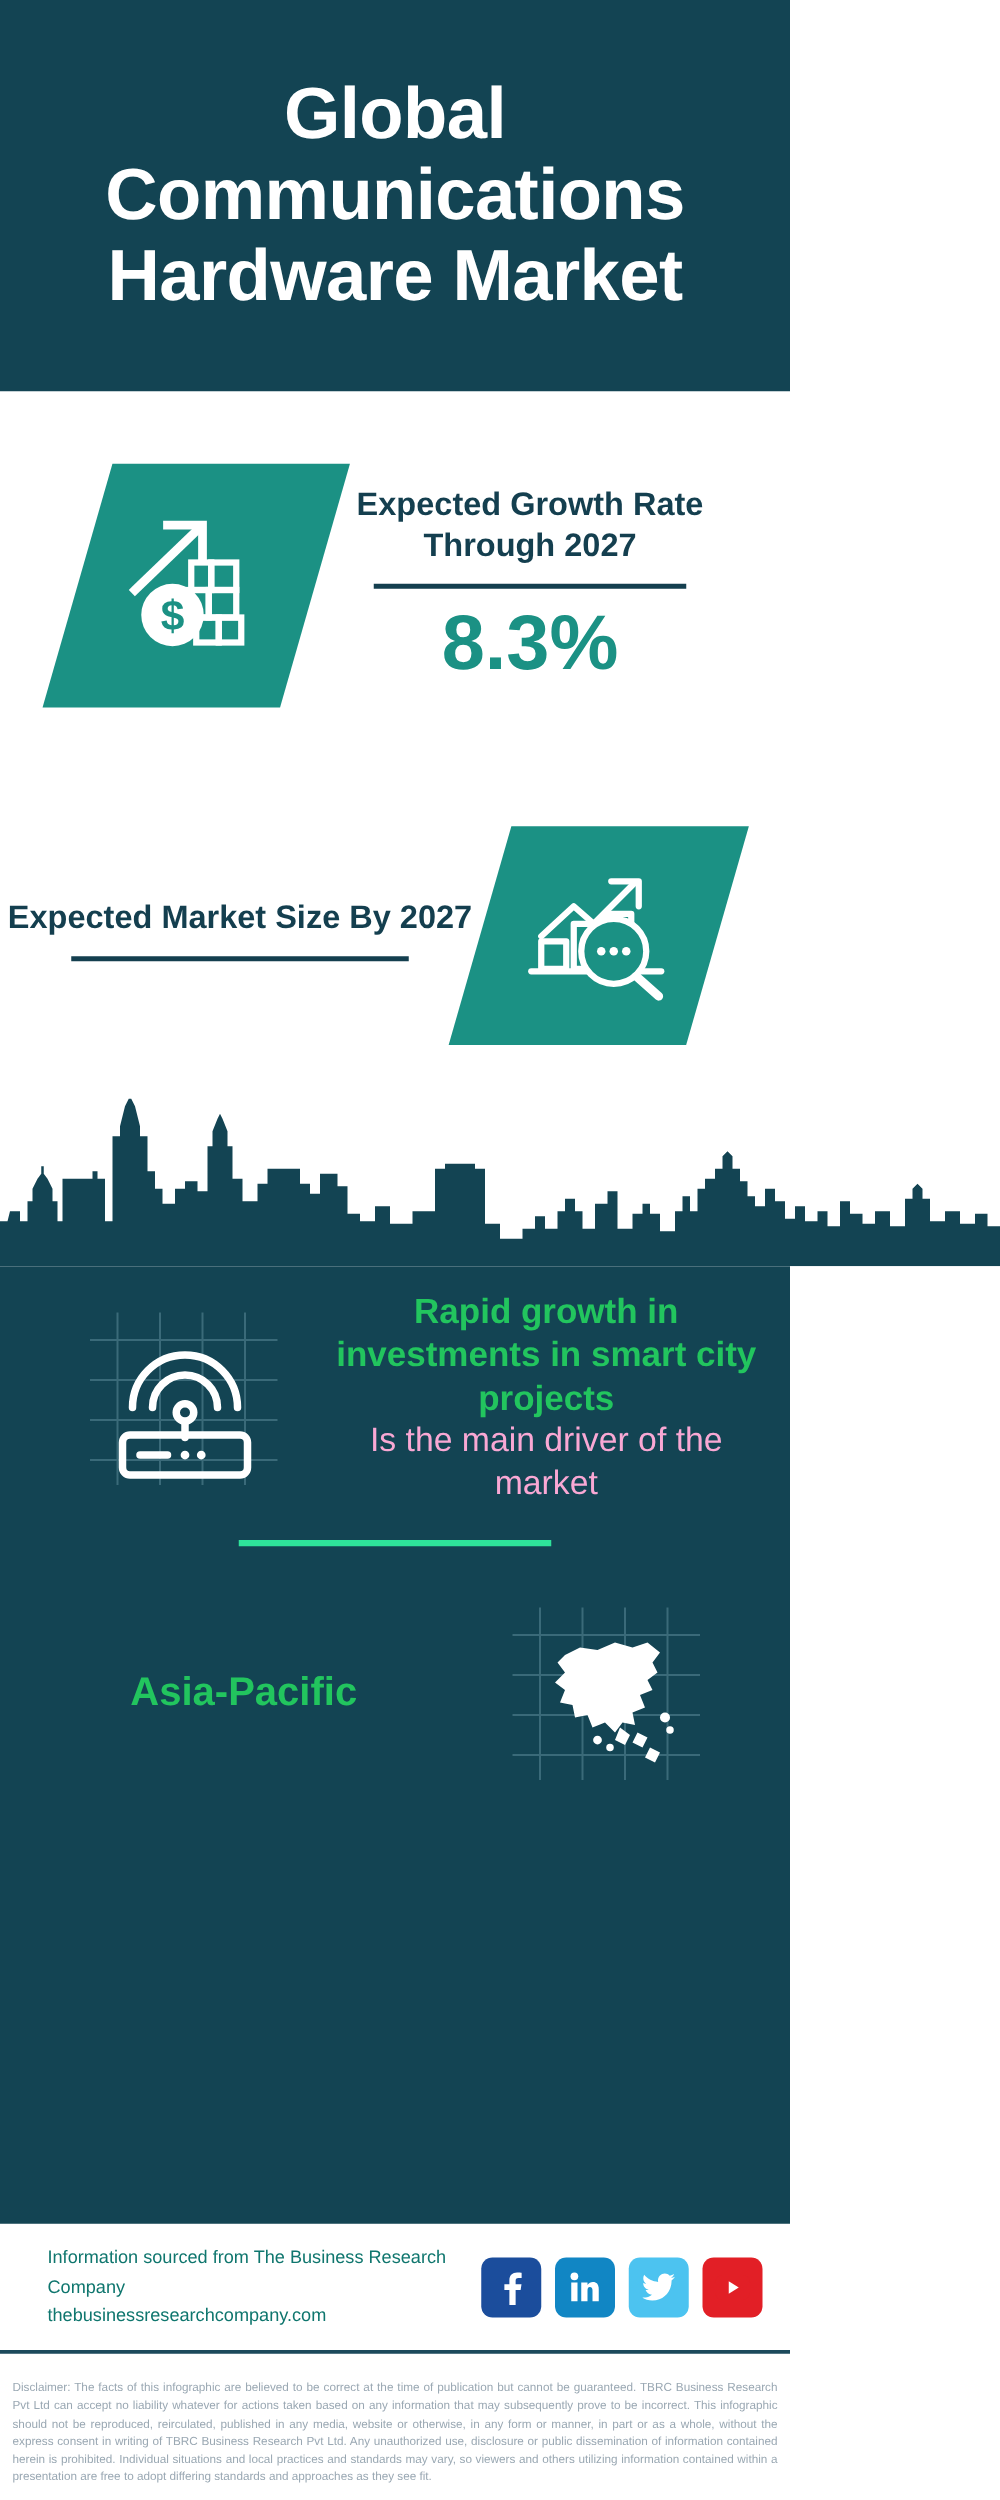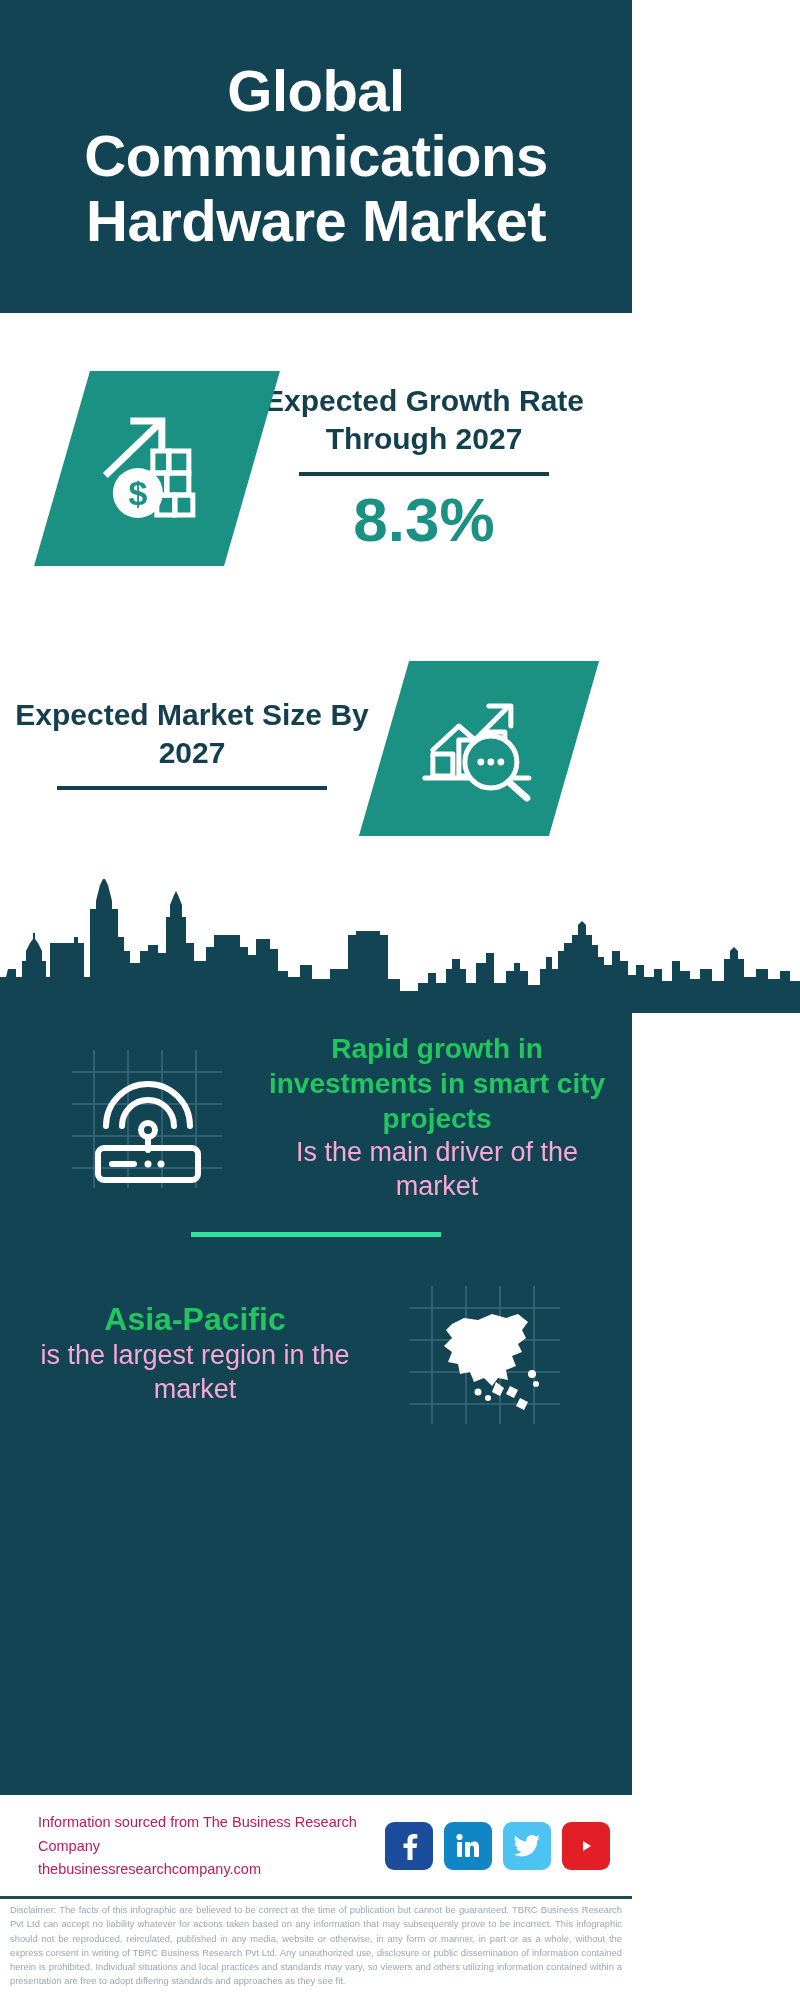--- a/index.html
+++ b/index.html
@@ -61,21 +61,21 @@
   }
   .para-left .icon-wrap { transform:skewX(16deg); }
   .stat-growth-text {
     flex:1;
     text-align:center;
     padding-right:46px;
     padding-left:10px;
   }
   .stat-label {
     color:#143f4f;
-    font-size:30px;
+    font-size:26px;
     font-weight:bold;
     line-height:1.28;
   }
   .rule {
     width:250px;
     height:4px;
     background:#143f4f;
     margin:14px auto 10px auto;
   }
   .stat-value {
@@ -174,39 +174,39 @@
   .source-bar {
     background:#ffffff;
     display:flex;
     align-items:center;
     justify-content:space-between;
     padding:14px 22px 14px 38px;
     flex:0 0 auto;
     border-top:2px solid #ffffff;
   }
   .source-text {
-    color:#be185d;
+    color:#0f766e;
     font-size:14.5px;
     line-height:1.65;
   }
   .socials { display:flex; gap:11px; align-items:center; }
   .social {
     width:48px; height:48px;
     border-radius:9px;
     display:flex; align-items:center; justify-content:center;
   }
   .s-fb { background:#1b4d9c; }
   .s-li { background:#1186c4; }
   .s-tw { background:#4cc3f0; }
   .s-yt { background:#e21f26; }
 
   
   .disclaimer {
     border-top:3px solid #1d4a5c;
-    padding:4px 10px 12px 10px;
+    padding:20px 10px 12px 10px;
     color:#9aa8b3;
     font-size:9.4px;
     line-height:1.5;
     text-align:justify;
     background:#ffffff;
     flex:0 0 auto;
   }
 </style>
 </head>
 <body>
@@ -326,21 +326,20 @@
         <div class="fact-head">Rapid growth in investments in smart city projects</div>
         <div class="fact-sub">Is the main driver of the market</div>
       </div>
     </div>
 
     <div class="divider-green"></div>
 
     <div class="fact-row">
       <div class="fact-text" style="padding-left:24px;">
         <div class="fact-head" style="font-size:32px;">Asia-Pacific</div>
-        <div class="fact-sub">is the largest region in the market</div>
       </div>
       <div class="fact-icon fact-icon-right">
         <svg width="170" height="150" viewBox="0 0 170 150">
           <g stroke="#3a6a79" stroke-width="1.6">
             <line x1="10" y1="30" x2="160" y2="30"></line>
             <line x1="10" y1="62" x2="160" y2="62"></line>
             <line x1="10" y1="94" x2="160" y2="94"></line>
             <line x1="10" y1="126" x2="160" y2="126"></line>
             <line x1="32" y1="8" x2="32" y2="146"></line>
             <line x1="66" y1="8" x2="66" y2="146"></line>

